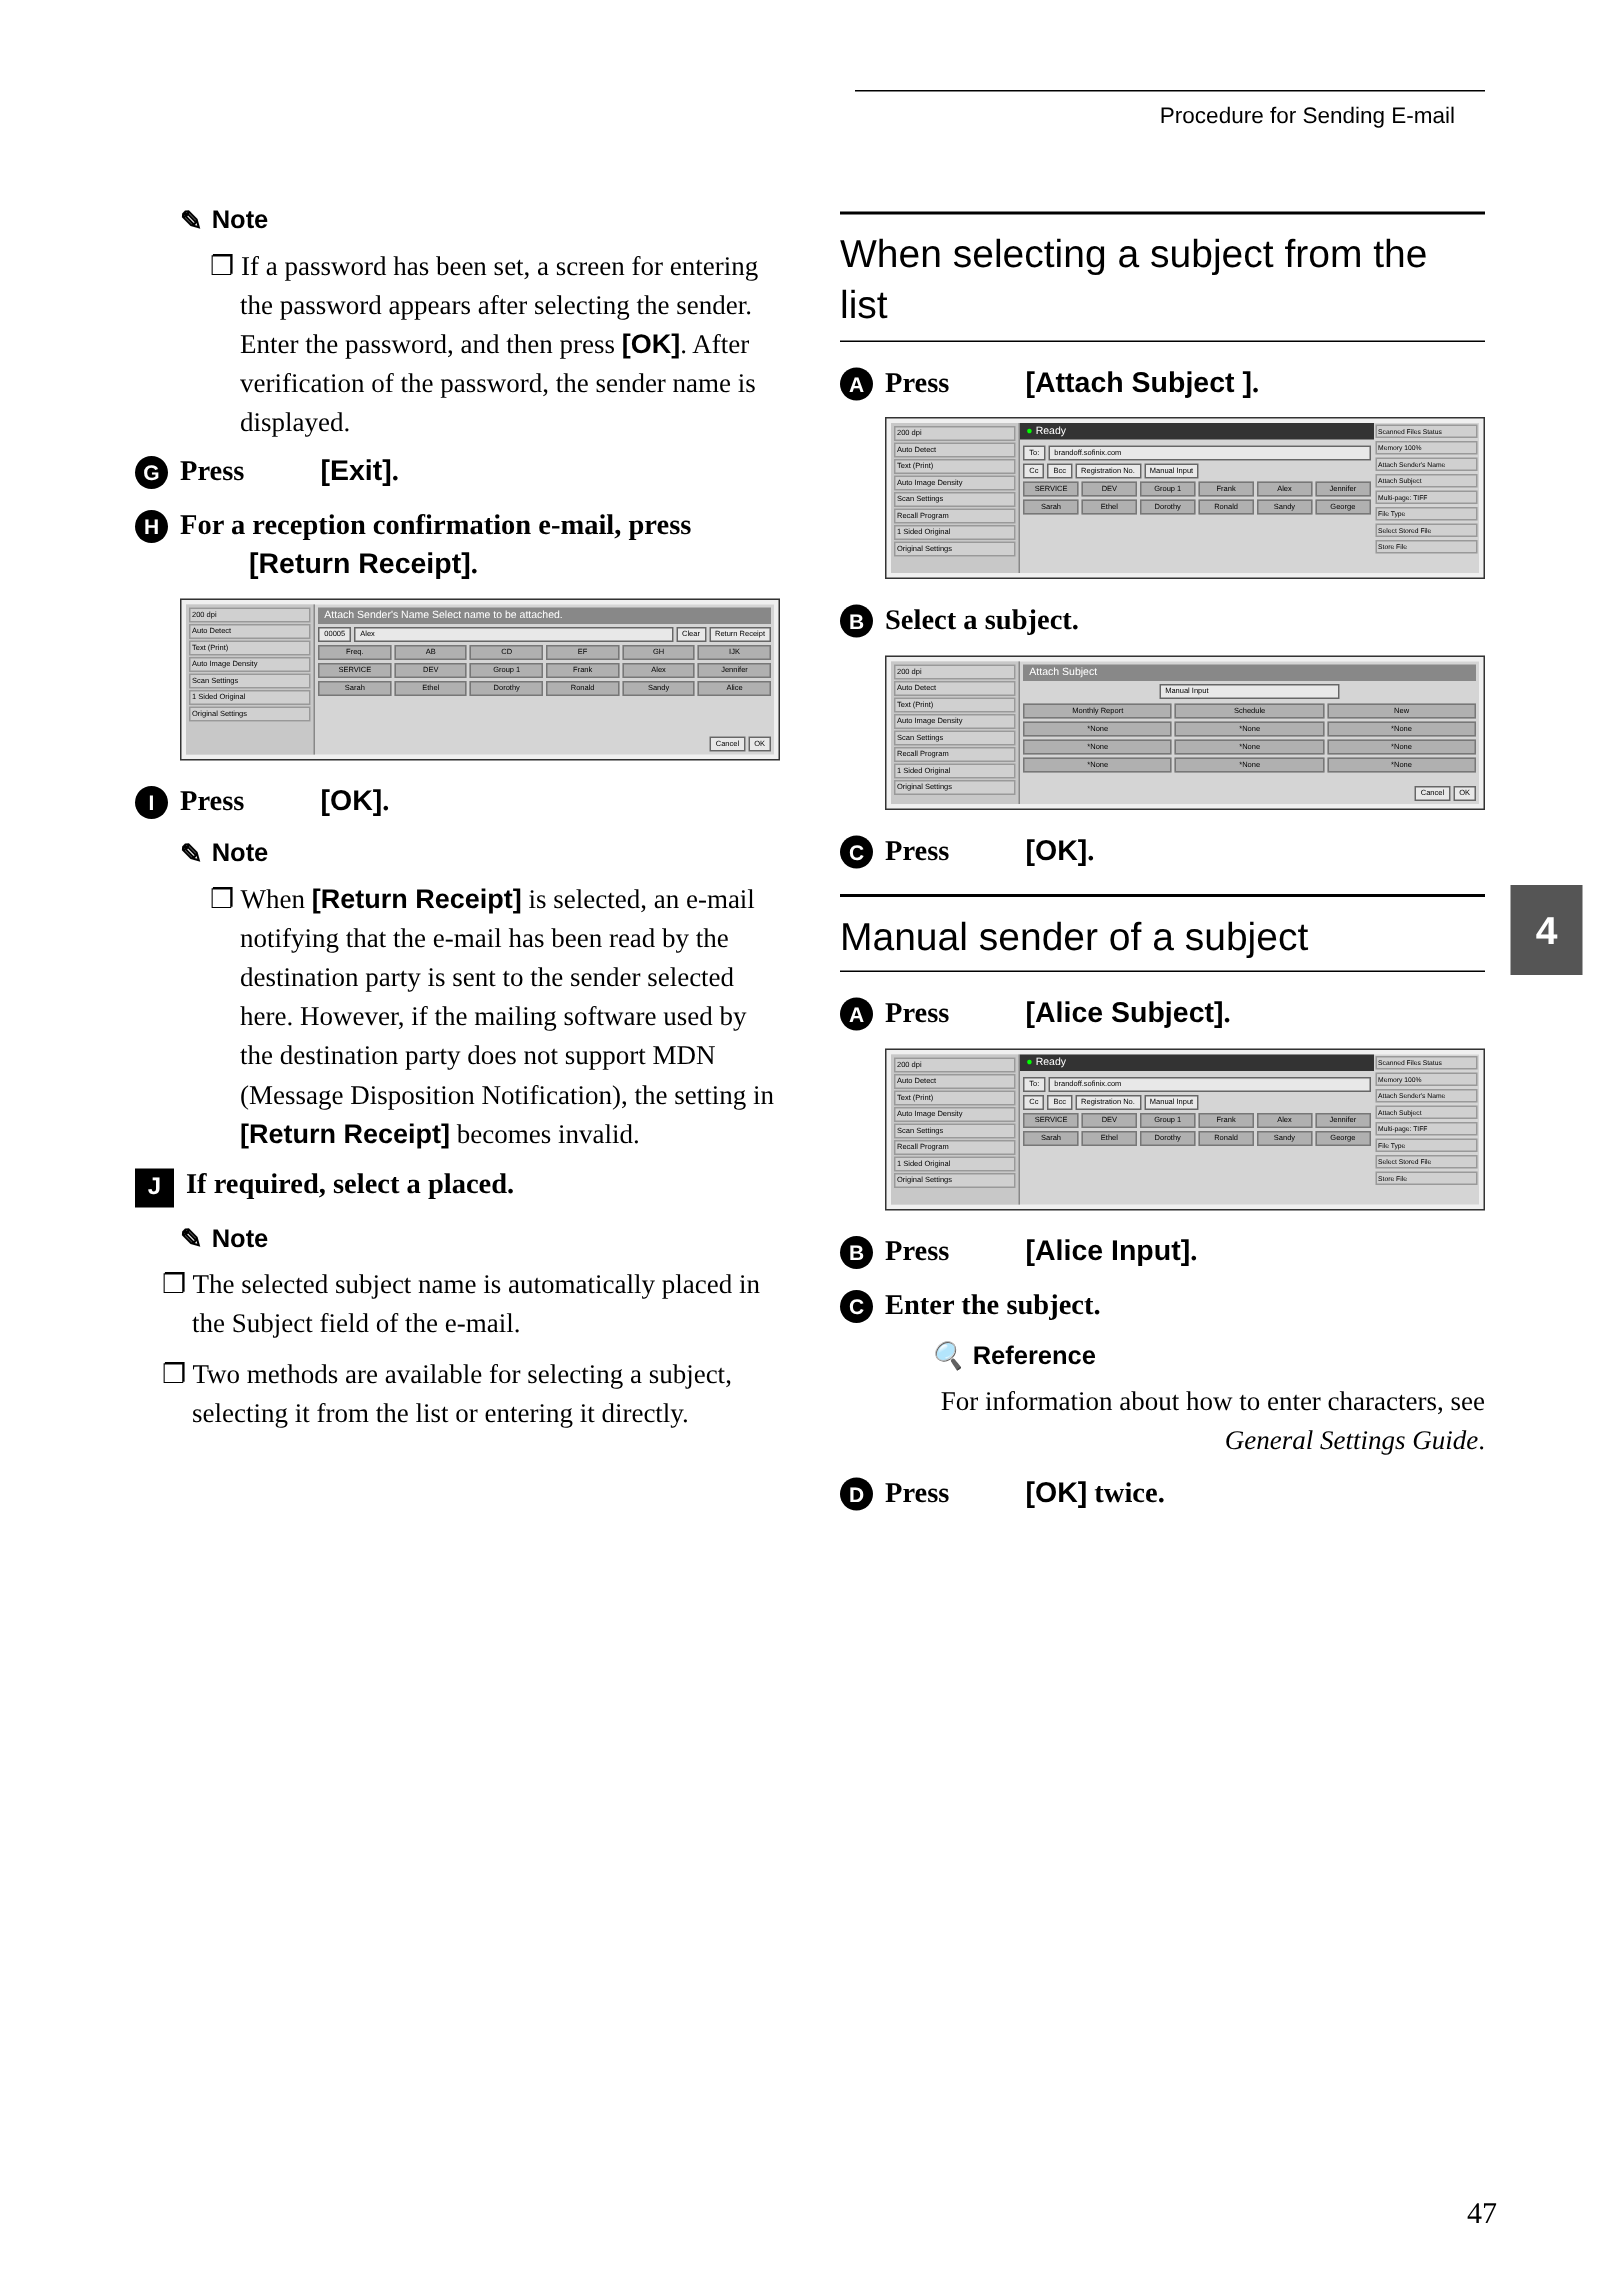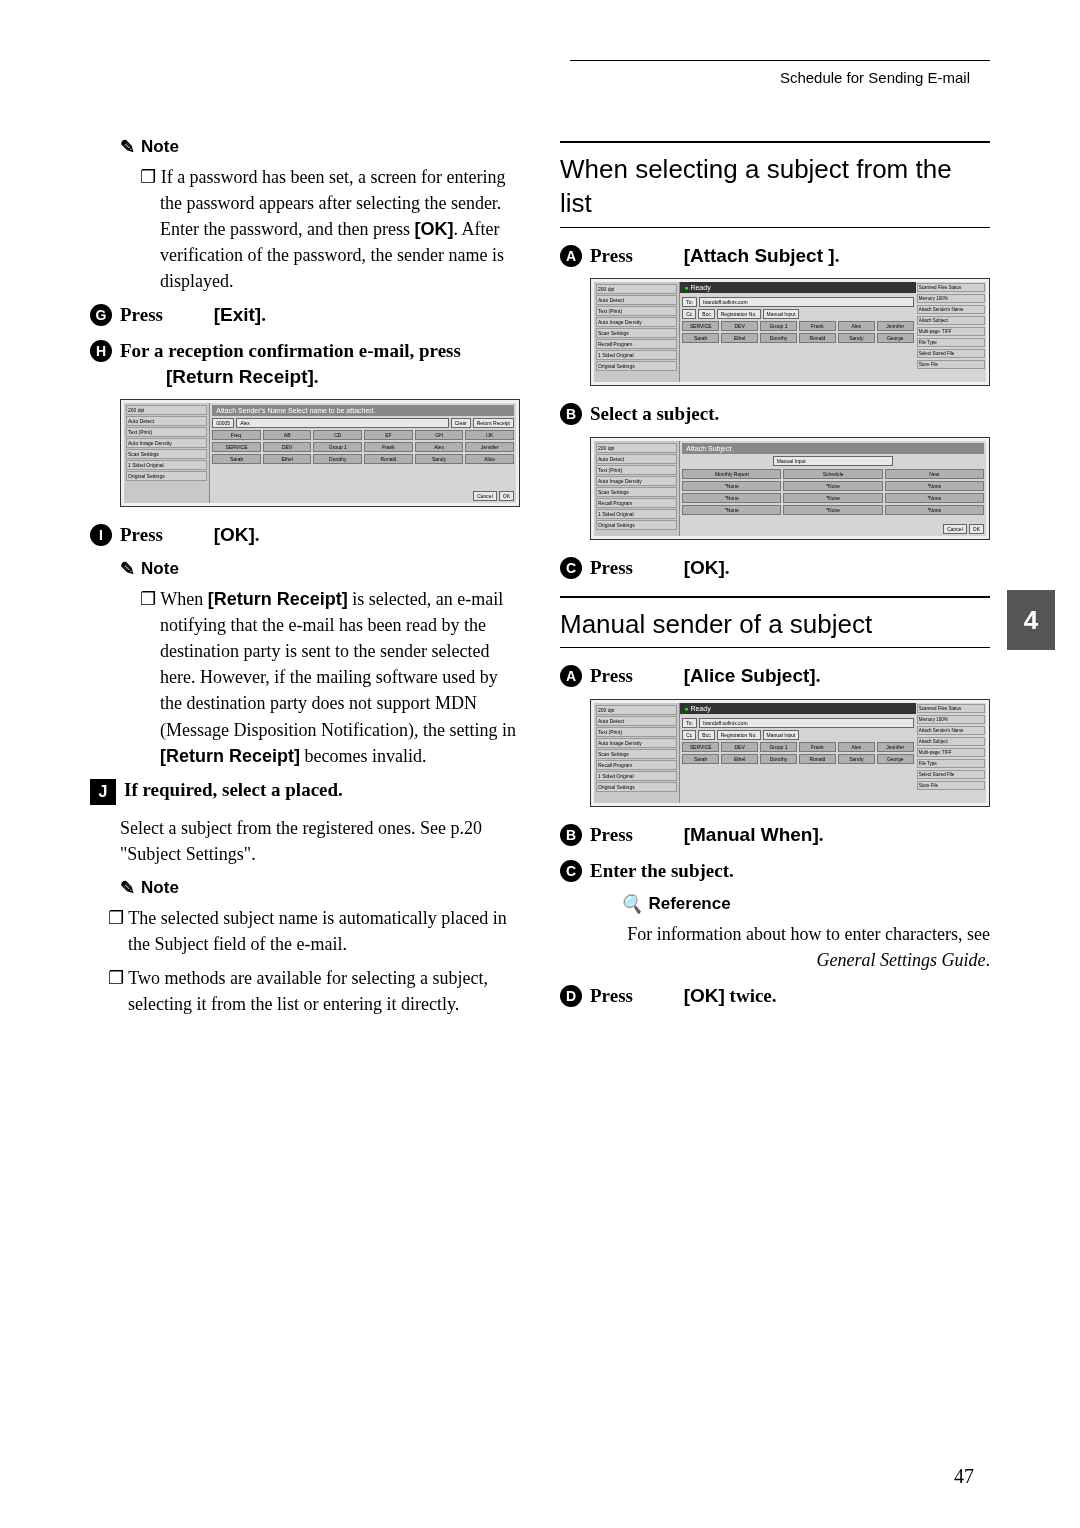--- a/index.html
+++ b/index.html
@@ -207,21 +207,21 @@
       display: flex;
       align-items: center;
       justify-content: center;
       font-size: 26px;
       font-family: Arial, sans-serif;
       font-weight: bold;
     }
     .page-num {
       position: absolute;
       bottom: 40px;
-      right: 106px;
+      right: 82px;
       font-size: 20px;
       font-family: Georgia, serif;
     }
     .body-text {
       font-size: 18px;
       line-height: 1.45;
       margin-left: 30px;
       margin-bottom: 10px;
     }
     .body-text-indent {
@@ -251,21 +251,21 @@
       flex-direction: column;
       gap: 1px;
       padding: 1px;
     }
     .ss-right-panel .ss-label { font-size: 4.5px; }
   </style>
 </head>
 <body>
 
 <div class="header-line"></div>
-<div class="header-text">Schedule for Sending E-mail</div>
+<div class="header-text">Procedure for Sending E-mail</div>
 
 <div class="content">
 
   <div class="column">
     <div class="note-header">
       <span class="pencil-icon">✎</span>
       <span>Note</span>
     </div>
     <div class="bullet-item sq">If a password has been set, a screen for entering the password appears after selecting the sender. Enter the password, and then press <span class="bold-sans">[OK]</span>. After verification of the password, the sender name is displayed.</div>
 
@@ -338,21 +338,20 @@
     <div class="note-header">
       <span class="pencil-icon">✎</span>
       <span>Note</span>
     </div>
     <div class="bullet-item sq">When <span class="bold-sans">[Return Receipt]</span> is selected, an e-mail notifying that the e-mail has been read by the destination party is sent to the sender selected here. However, if the mailing software used by the destination party does not support MDN (Message Disposition Notification), the setting in <span class="bold-sans">[Return Receipt]</span> becomes invalid.</div>
 
     <div class="numbered-step left">
       <span class="step-num-large">J</span>
       <span class="step-text">If required, select a placed.</span>
     </div>
-    <div class="body-text">Select a subject from the registered ones. See p.20 "Subject Settings".</div>
 
     <div class="note-header">
       <span class="pencil-icon">✎</span>
       <span>Note</span>
     </div>
     <div class="bullet-item-sm sq">The selected subject name is automatically placed in the Subject field of the e-mail.</div>
     <div class="bullet-item-sm sq">Two methods are available for selecting a subject, selecting it from the list or entering it directly.</div>
   </div>
 
   <div class="column">
@@ -534,21 +533,21 @@
             <div class="ss-label">File Type</div>
             <div class="ss-label">Select Stored File</div>
             <div class="ss-label">Store File</div>
           </div>
         </div>
       </div>
     </div>
 
     <div class="numbered-step">
       <span class="step-num">B</span>
-      <span class="step-text">Press <span class="bold-sans">[Manual When]</span>.</span>
+      <span class="step-text">Press <span class="bold-sans">[Alice Input]</span>.</span>
     </div>
 
     <div class="numbered-step">
       <span class="step-num">C</span>
       <span class="step-text">Enter the subject.</span>
     </div>
 
     <div class="ref-header">
       <span class="magnify-icon">🔍</span>
       <span>Reference</span>

